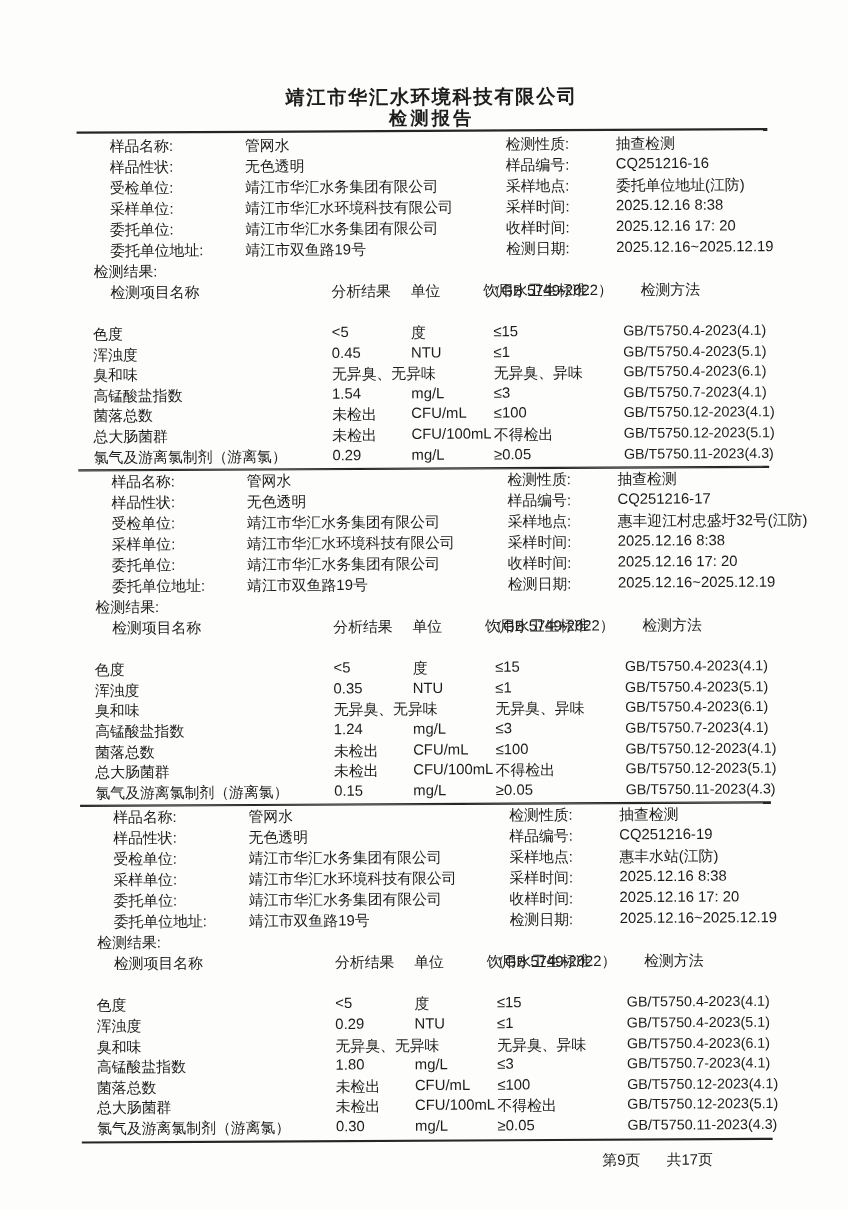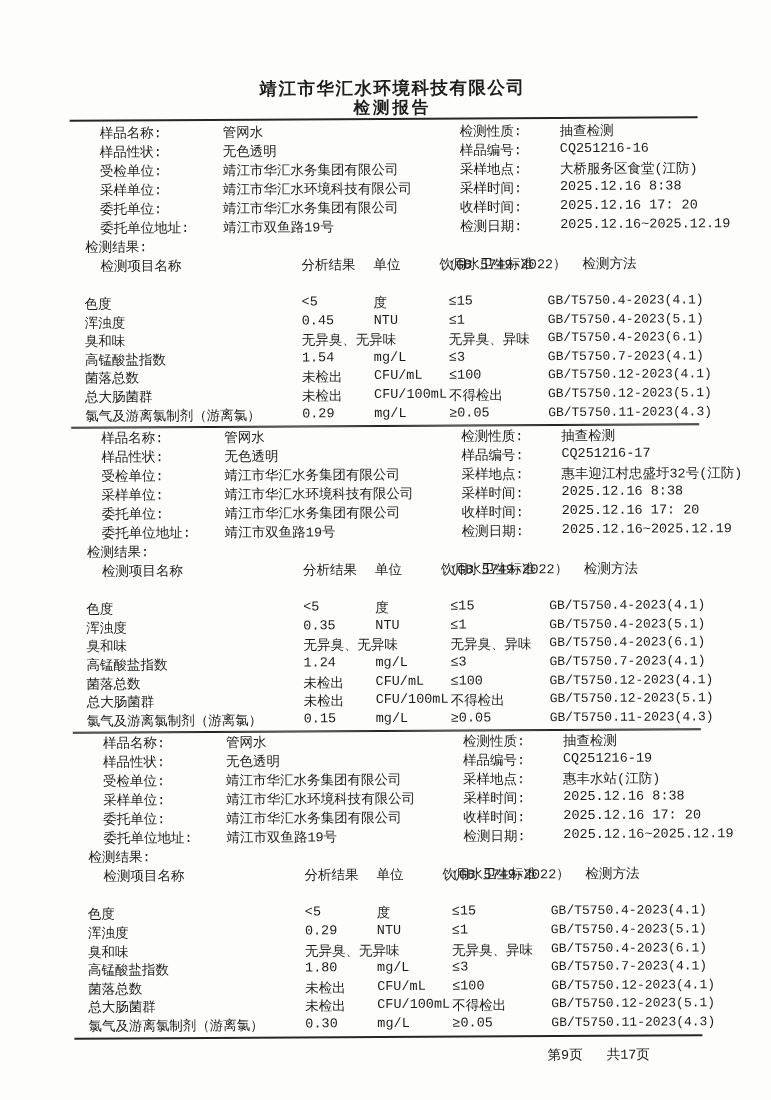--- a/index.html
+++ b/index.html
@@ -1,32 +1,32 @@
 <!DOCTYPE html>
 <html><head>
 <meta charset="utf-8">
 <style>
   * { margin:0; padding:0; box-sizing:border-box; }
   html,body { background:#ffffff; }
   .page { position:relative; width:771px; height:1100px; background:#fdfdfc;
-          font-family:Liberation Mono, monospace; color:#1d1d1d; overflow:hidden; }
+          font-family:Liberation Sans, sans-serif; color:#1d1d1d; overflow:hidden; }
   .content { position:absolute; left:72px; top:76px; width:628px; transform:rotate(-0.3deg); transform-origin:314px 500px; }
   .t-company { height:21px; text-align:center; font-size:17.5px; font-weight:600; letter-spacing:1.5px; text-indent:18px; white-space:nowrap; }
   .t-report  { height:20px; text-align:center; font-size:16.5px; font-weight:600; letter-spacing:3px; text-indent:18px; }
   .rule-top { border-top:2.5px solid #262626; margin:1px 0 3px; }
   .irow { position:relative; height:19px; font-size:13.5px; }
   .irow span, .thead span, .trow span { position:absolute; top:0; white-space:nowrap; }
   .fl1{left:30px} .fv1{left:153px} .fl2{left:390px} .fv2{left:490px}
   .res { height:19px; font-size:13.5px; padding-left:15px; }
   .thead { position:relative; height:38px; font-size:13.5px; }
   .h-item{left:30px} .h-result{left:231px} .h-unit{left:303px} .h-std1{left:369px}
   .h-std2{left:372px; top:19px;} .h-method{left:512px}
   .trow { position:relative; height:18.6px; font-size:13.5px; }
   .c-item{left:14px} .c-result{left:231px} .c-unit{left:303px} .c-std{left:378px}
-  .c-method{left:477px; font-size:13px;}
+  .c-method{left:496px; font-size:13px;}
   .sep { height:2px; border-top:1.8px solid #262626; border-bottom:1.8px solid #262626; margin:1px 0; }
   .rule-bottom { border-top:2.2px solid #262626; margin-top:2px; }
   .footer { display:flex; gap:24px; margin-top:9px; padding-left:473px; font-size:13.5px; }
 </style>
 </head>
 <body>
 
 <div class="page">
 <div class="content">
 
@@ -44,21 +44,21 @@
     <div class="irow">
       <span class="fl1">样品性状:</span>
       <span class="fv1">无色透明</span>
       <span class="fl2">样品编号:</span>
       <span class="fv2">CQ251216-16</span>
     </div>
     <div class="irow">
       <span class="fl1">受检单位:</span>
       <span class="fv1">靖江市华汇水务集团有限公司</span>
       <span class="fl2">采样地点:</span>
-      <span class="fv2">大桥服务区食堂(江防)</span>
+      <span class="fv2">委托单位地址(江防)</span>
     </div>
     <div class="irow">
       <span class="fl1">采样单位:</span>
       <span class="fv1">靖江市华汇水环境科技有限公司</span>
       <span class="fl2">采样时间:</span>
       <span class="fv2">2025.12.16 8:38</span>
     </div>
     <div class="irow">
       <span class="fl1">委托单位:</span>
       <span class="fv1">靖江市华汇水务集团有限公司</span>

